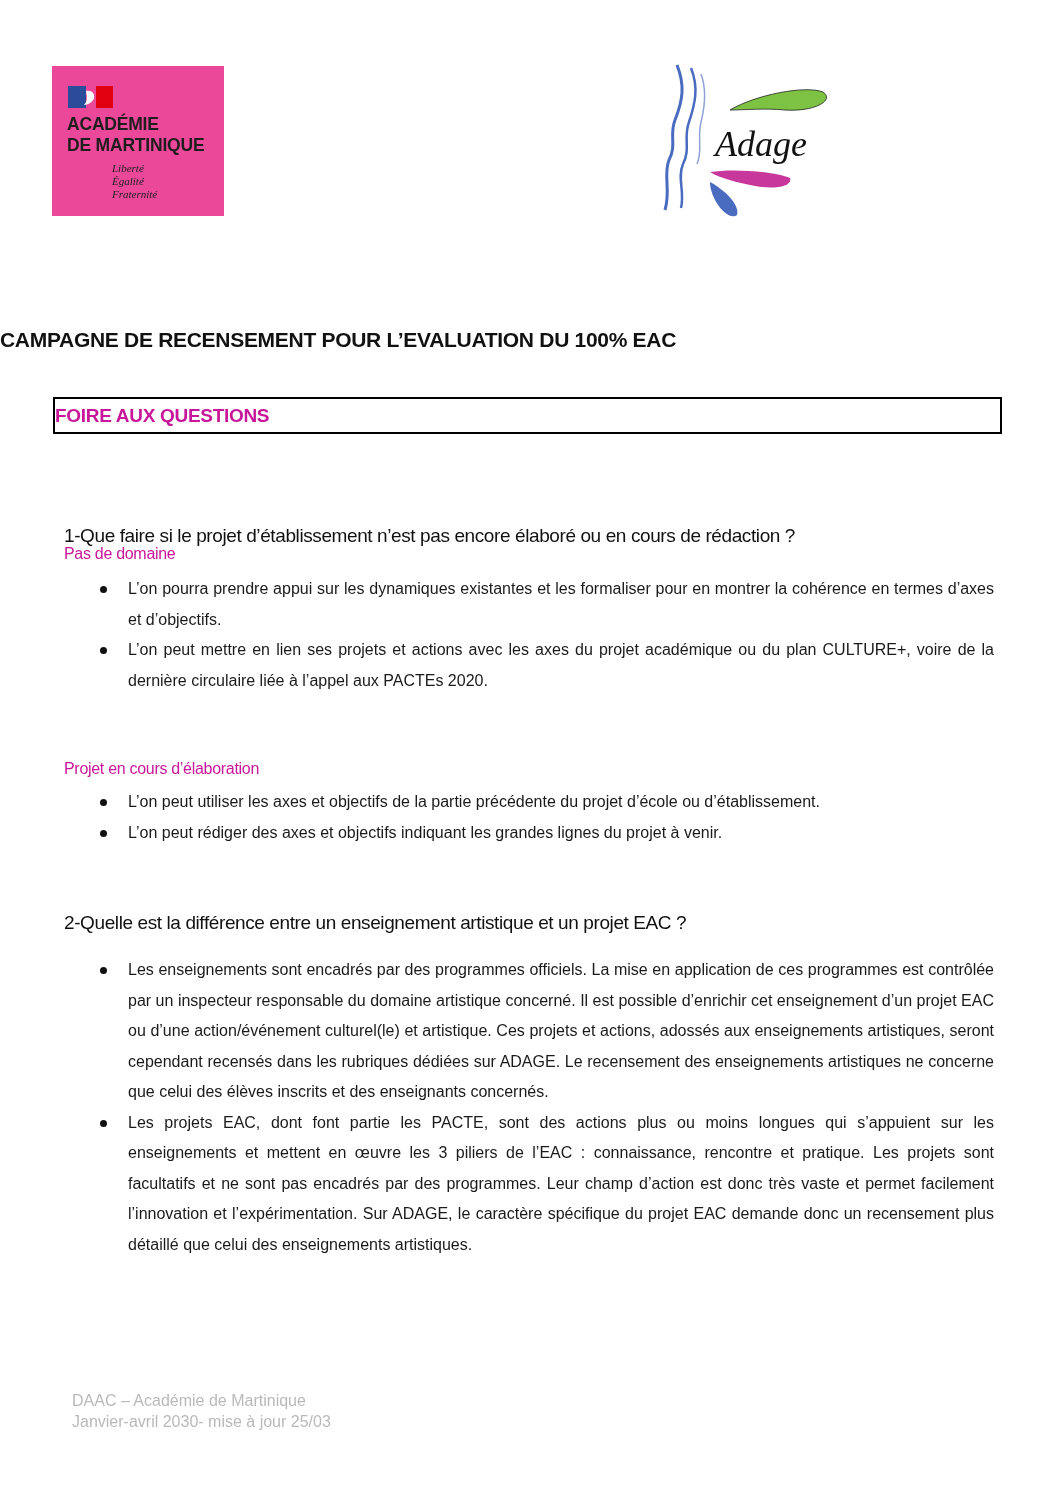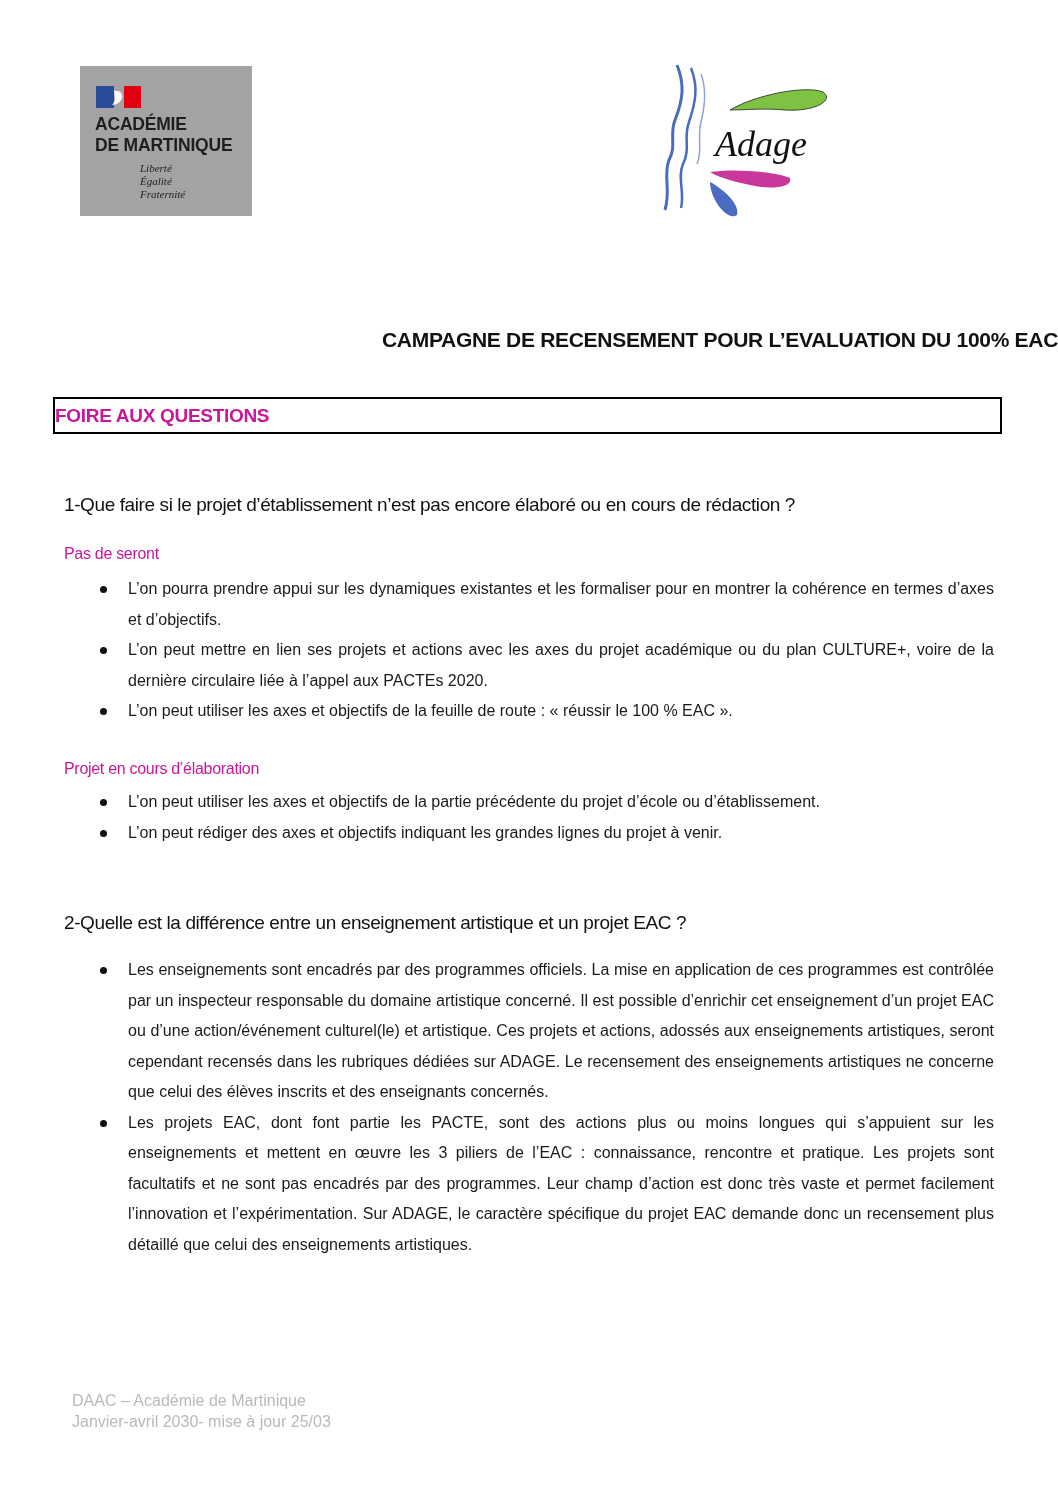--- a/index.html
+++ b/index.html
@@ -1,25 +1,25 @@
 <!DOCTYPE html>
 <html><head>
 <meta charset="utf-8">
 <style>
   html, body { margin:0; padding:0; background:#fff; }
   body { width:1058px; height:1497px; position:relative; overflow:hidden;
          font-family:"Liberation Sans", sans-serif; color:#111; }
-  .logo-left { position:absolute; left:80px; top:66px; width:172px; height:150px; background:#a3a3a3;text-decoration:underline; }
+  .logo-left { position:absolute; left:52px; top:66px; width:172px; height:150px; background:#ec4899;text-decoration:underline; }
   .flag { position:absolute; left:16px; top:20px; width:46px; height:22px; }
   .flag .blue { position:absolute; left:0; top:0; width:18px; height:22px; background:#2b4c9b; }
   .flag .red { position:absolute; left:28px; top:0; width:17px; height:22px; background:#e1000f; }
   .acad-name { position:absolute; left:15px; top:48px; font-weight:bold; font-size:17.5px; line-height:21px; color:#1e1e1e; letter-spacing:-0.2px; }
   .motto { position:absolute; left:16px; top:96px; font-family:"Liberation Serif", serif; font-style:italic; font-size:11px; line-height:13px; color:#222;margin-left:44px; }
   .logo-right { position:absolute; left:655px; top:60px; width:190px; height:165px; }
-  .title { position:absolute; left:0; width:1058px; top:328px; text-align:right; font-weight:bold; font-size:21px; letter-spacing:-0.3px; color:#111; }
+  .title { position:absolute; left:0; width:1058px; top:328px; text-align:left; font-weight:bold; font-size:21px; letter-spacing:-0.3px; color:#111; }
   .faq-box { position:absolute; left:53px; top:397px; width:949px; height:37px; border:2px solid #000; box-sizing:border-box; }
   .faq-box span { display:inline-block; margin-top:6px; font-weight:bold; font-size:19px; color:#c8179a; letter-spacing:-0.3px; }
   .q { position:absolute; left:64px; font-size:19px; letter-spacing:-0.4px; color:#111; }
   .sub { position:absolute; left:64px; font-size:16px; color:#c8179a; letter-spacing:-0.3px; }
   ul.bl { position:absolute; left:96px; width:898px; margin:0; padding:0; list-style:none; }
   ul.bl li { position:relative; padding-left:32px; font-size:16px; line-height:30.5px; text-align:justify; color:#1a1a1a; }
   ul.bl li::before { content:""; position:absolute; left:4px; top:12px; width:7px; height:7px; border-radius:50%; background:#111; }
   .footer { position:absolute; left:72px; top:1390px; font-size:16px; line-height:21px; color:#b9b9b9; }
 </style>
 </head>
@@ -55,27 +55,26 @@
     <text x="60" y="96" font-family="Liberation Serif, serif" font-style="italic" font-size="36" fill="#111">Adage</text>
   </svg>
 </div>
 
 <div class="title">CAMPAGNE DE RECENSEMENT POUR L’EVALUATION DU 100% EAC</div>
 
 <div class="faq-box">
   <span>FOIRE AUX QUESTIONS</span>
 </div>
 
-<div class="q" style="top:494px">1-Que faire si le projet d’établissement n’est pas encore élaboré ou en cours de rédaction ?</div>
+<div class="q" style="top:525px">1-Que faire si le projet d’établissement n’est pas encore élaboré ou en cours de rédaction ?</div>
 
-<div class="sub" style="top:545px">Pas de seront</div>
+<div class="sub" style="top:545px">Pas de domaine</div>
 <ul class="bl" style="top:574px">
   <li>L’on pourra prendre appui sur les dynamiques existantes et les formaliser pour en montrer la cohérence en termes d’axes et d’objectifs.</li>
   <li>L’on peut mettre en lien ses projets et actions avec les axes du projet académique ou du plan CULTURE+, voire de la dernière circulaire liée à l’appel aux PACTEs 2020.</li>
-  <li>L’on peut utiliser les axes et objectifs de la feuille de route : « réussir le 100 % EAC ».</li>
 </ul>
 
 <div class="sub" style="top:760px">Projet en cours d’élaboration</div>
 <ul class="bl" style="top:787px">
   <li>L’on peut utiliser les axes et objectifs de la partie précédente du projet d’école ou d’établissement.</li>
   <li>L’on peut rédiger des axes et objectifs indiquant les grandes lignes du projet à venir.</li>
 </ul>
 
 <div class="q" style="top:912px">2-Quelle est la différence entre un enseignement artistique et un projet EAC ?</div>
 <ul class="bl" style="top:955px">

